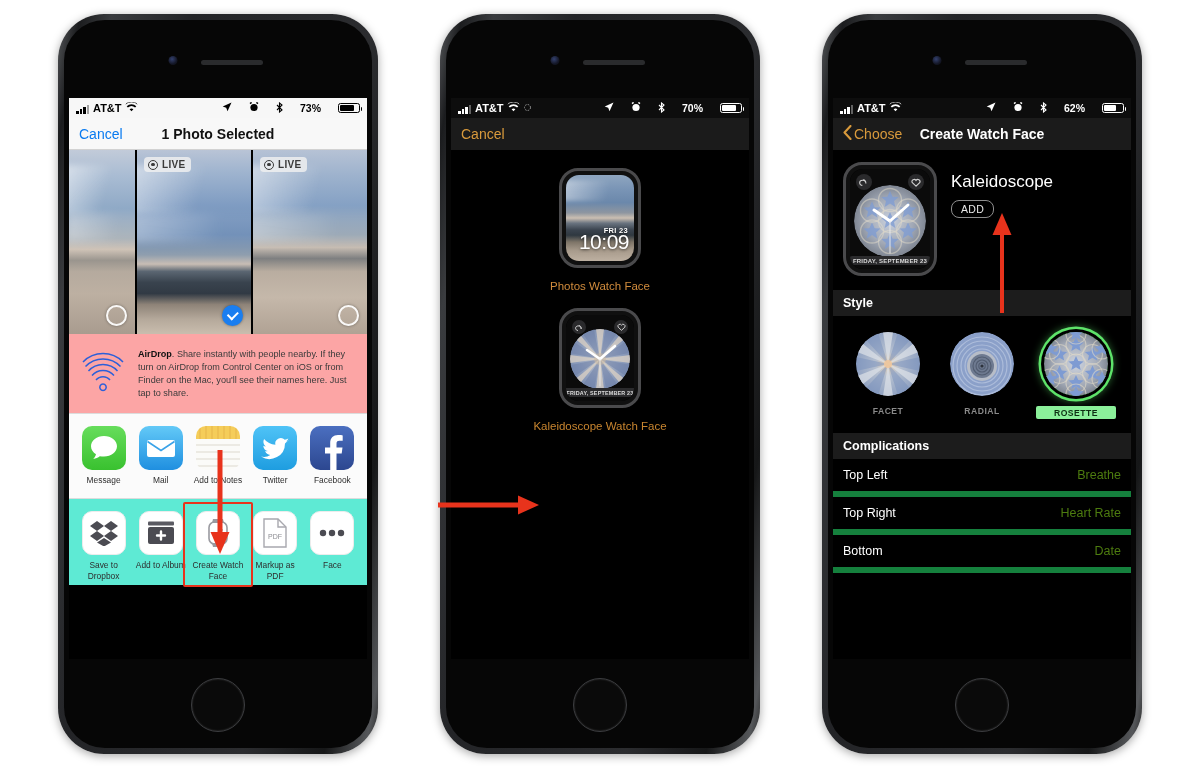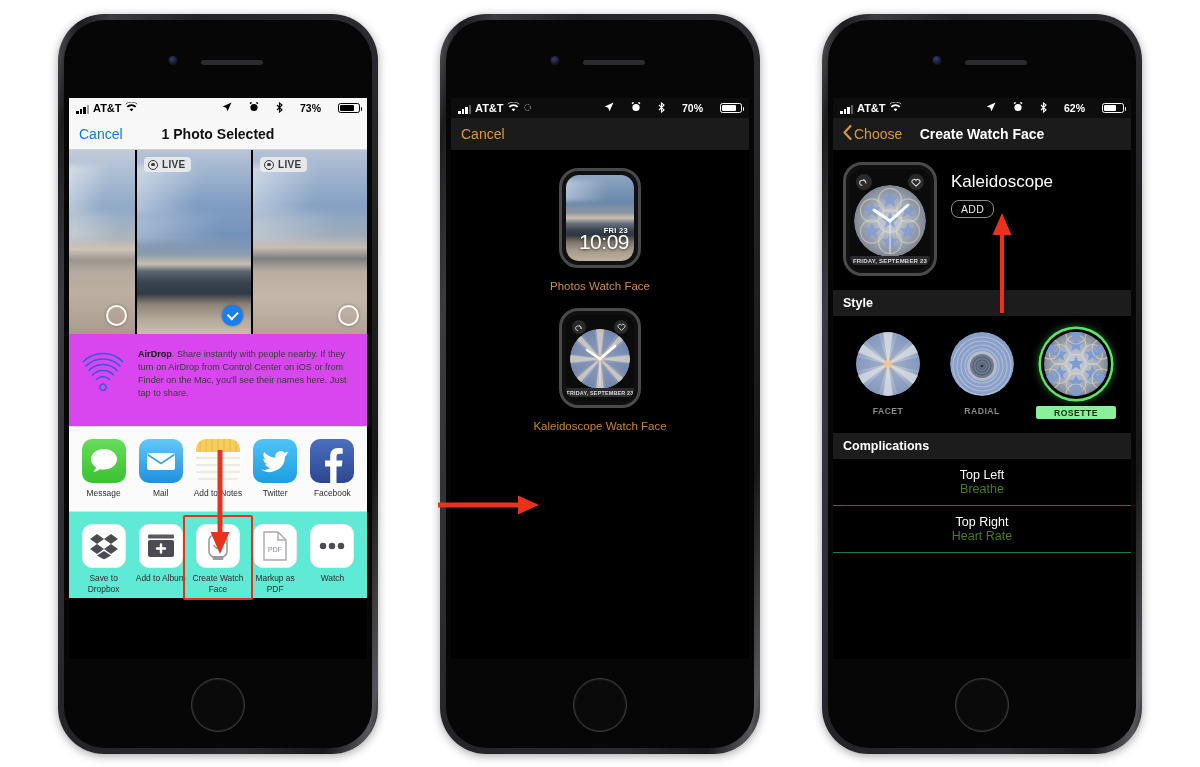--- a/index.html
+++ b/index.html
@@ -148,24 +148,24 @@
     background: #1a7ef0; border-color: #1a7ef0;
     display:flex; align-items:center; justify-content:center;
   }
   .sel-circle.on::after {
     content:''; width:8px; height:4.5px; border-left:2.2px solid #fff; border-bottom:2.2px solid #fff;
     transform: rotate(-45deg) translate(0.5px,-1px);
   }
 
   
   .airdrop {
-    background: #d946ef; display: flex; align-items: flex-start;
+    background: #fca5a5; display: flex; align-items: flex-start;
     padding: 14px 12px 16px 12px; gap: 13px;
     border-bottom: 1px solid #dcdcdc;
-    height: 93px;
+    height: 80px;
   }
   .airdrop-icon { flex: 0 0 44px; margin-top: 2px; }
   .airdrop-txt { font-size: 9.1px; line-height: 1.42; color: #3b3b3b; }
   .airdrop-txt b { color: #111; }
 
   .approw {
     background: #fbfbfb; display: flex; justify-content: space-around;
     padding: 12px 6px 10px; border-bottom: 1px solid #dcdcdc;
     height: 85px;
   }
@@ -269,23 +269,22 @@
     width: 64px; height: 64px; border-radius:50%; margin: 0 auto 10px;
     position: relative; overflow:hidden;
   }
   .style-disc.sel { box-shadow: 0 0 0 3px #000, 0 0 0 5.5px #5ee36a, 0 0 9px 5px rgba(94,227,106,.5); }
   .style-lbl { font-size: 8.6px; font-weight:bold; color:#8a8a8a; letter-spacing:.5px; }
   .style-lbl.sel {
     background:#8bf09a; color:#0d2f12; border-radius:2px; padding: 1.5px 5px;
   }
   .comp-row {
     display:flex; align-items:center; justify-content:space-between;
-    padding: 9px 10px; border-bottom: 1px solid #15803d;
+    padding: 9px 10px; border-bottom: 6px solid #15803d;
     font-size: 12.5px;
-    flex-direction: column;
   }
   .comp-key { color:#fff; }
   .comp-val { color:#4d7c0f; }
 
   
   .arrow { position:absolute; }
   .arrow svg { display:block; }
 </style>
 </head>
 <body>
@@ -483,21 +482,21 @@
         <div class="act">
           <div class="act-ic">
             <svg width="26" height="8" viewBox="0 0 26 8">
                 <g fill="#4b4b52">
                   <circle cx="4" cy="4" r="3.2"></circle>
                   <circle cx="13" cy="4" r="3.2"></circle>
                   <circle cx="22" cy="4" r="3.2"></circle>
                 </g>
               </svg>
           </div>
-          <div class="act-lbl">Watch</div>
+          <div class="act-lbl">Face</div>
         </div>
       </div>
 
     </div>
   </div>
 
   <div class="arrow" style="left:208px; top:450px;">
     <svg width="24" height="105" viewBox="0 0 24 105">
       <path d="M12 0v84" stroke="#e8331c" stroke-width="5"></path>
       <path d="M12 104 2.5 82h19z" fill="#e8331c"></path>
@@ -917,20 +916,24 @@
         <div class="sect-hdr">Complications</div>
 
         <div class="comp-row">
           <span class="comp-key">Top Left</span>
           <span class="comp-val">Breathe</span>
         </div>
         <div class="comp-row">
           <span class="comp-key">Top Right</span>
           <span class="comp-val">Heart Rate</span>
         </div>
+        <div class="comp-row">
+          <span class="comp-key">Bottom</span>
+          <span class="comp-val">Date</span>
+        </div>
 
       </div>
     </div>
   </div>
 
   <div class="arrow" style="left:991px; top:213px;">
     <svg width="22" height="100" viewBox="0 0 22 100">
       <path d="M11 100V21" stroke="#e8331c" stroke-width="4"></path>
       <path d="M11 0 1.5 22h19z" fill="#e8331c"></path>
     </svg>

